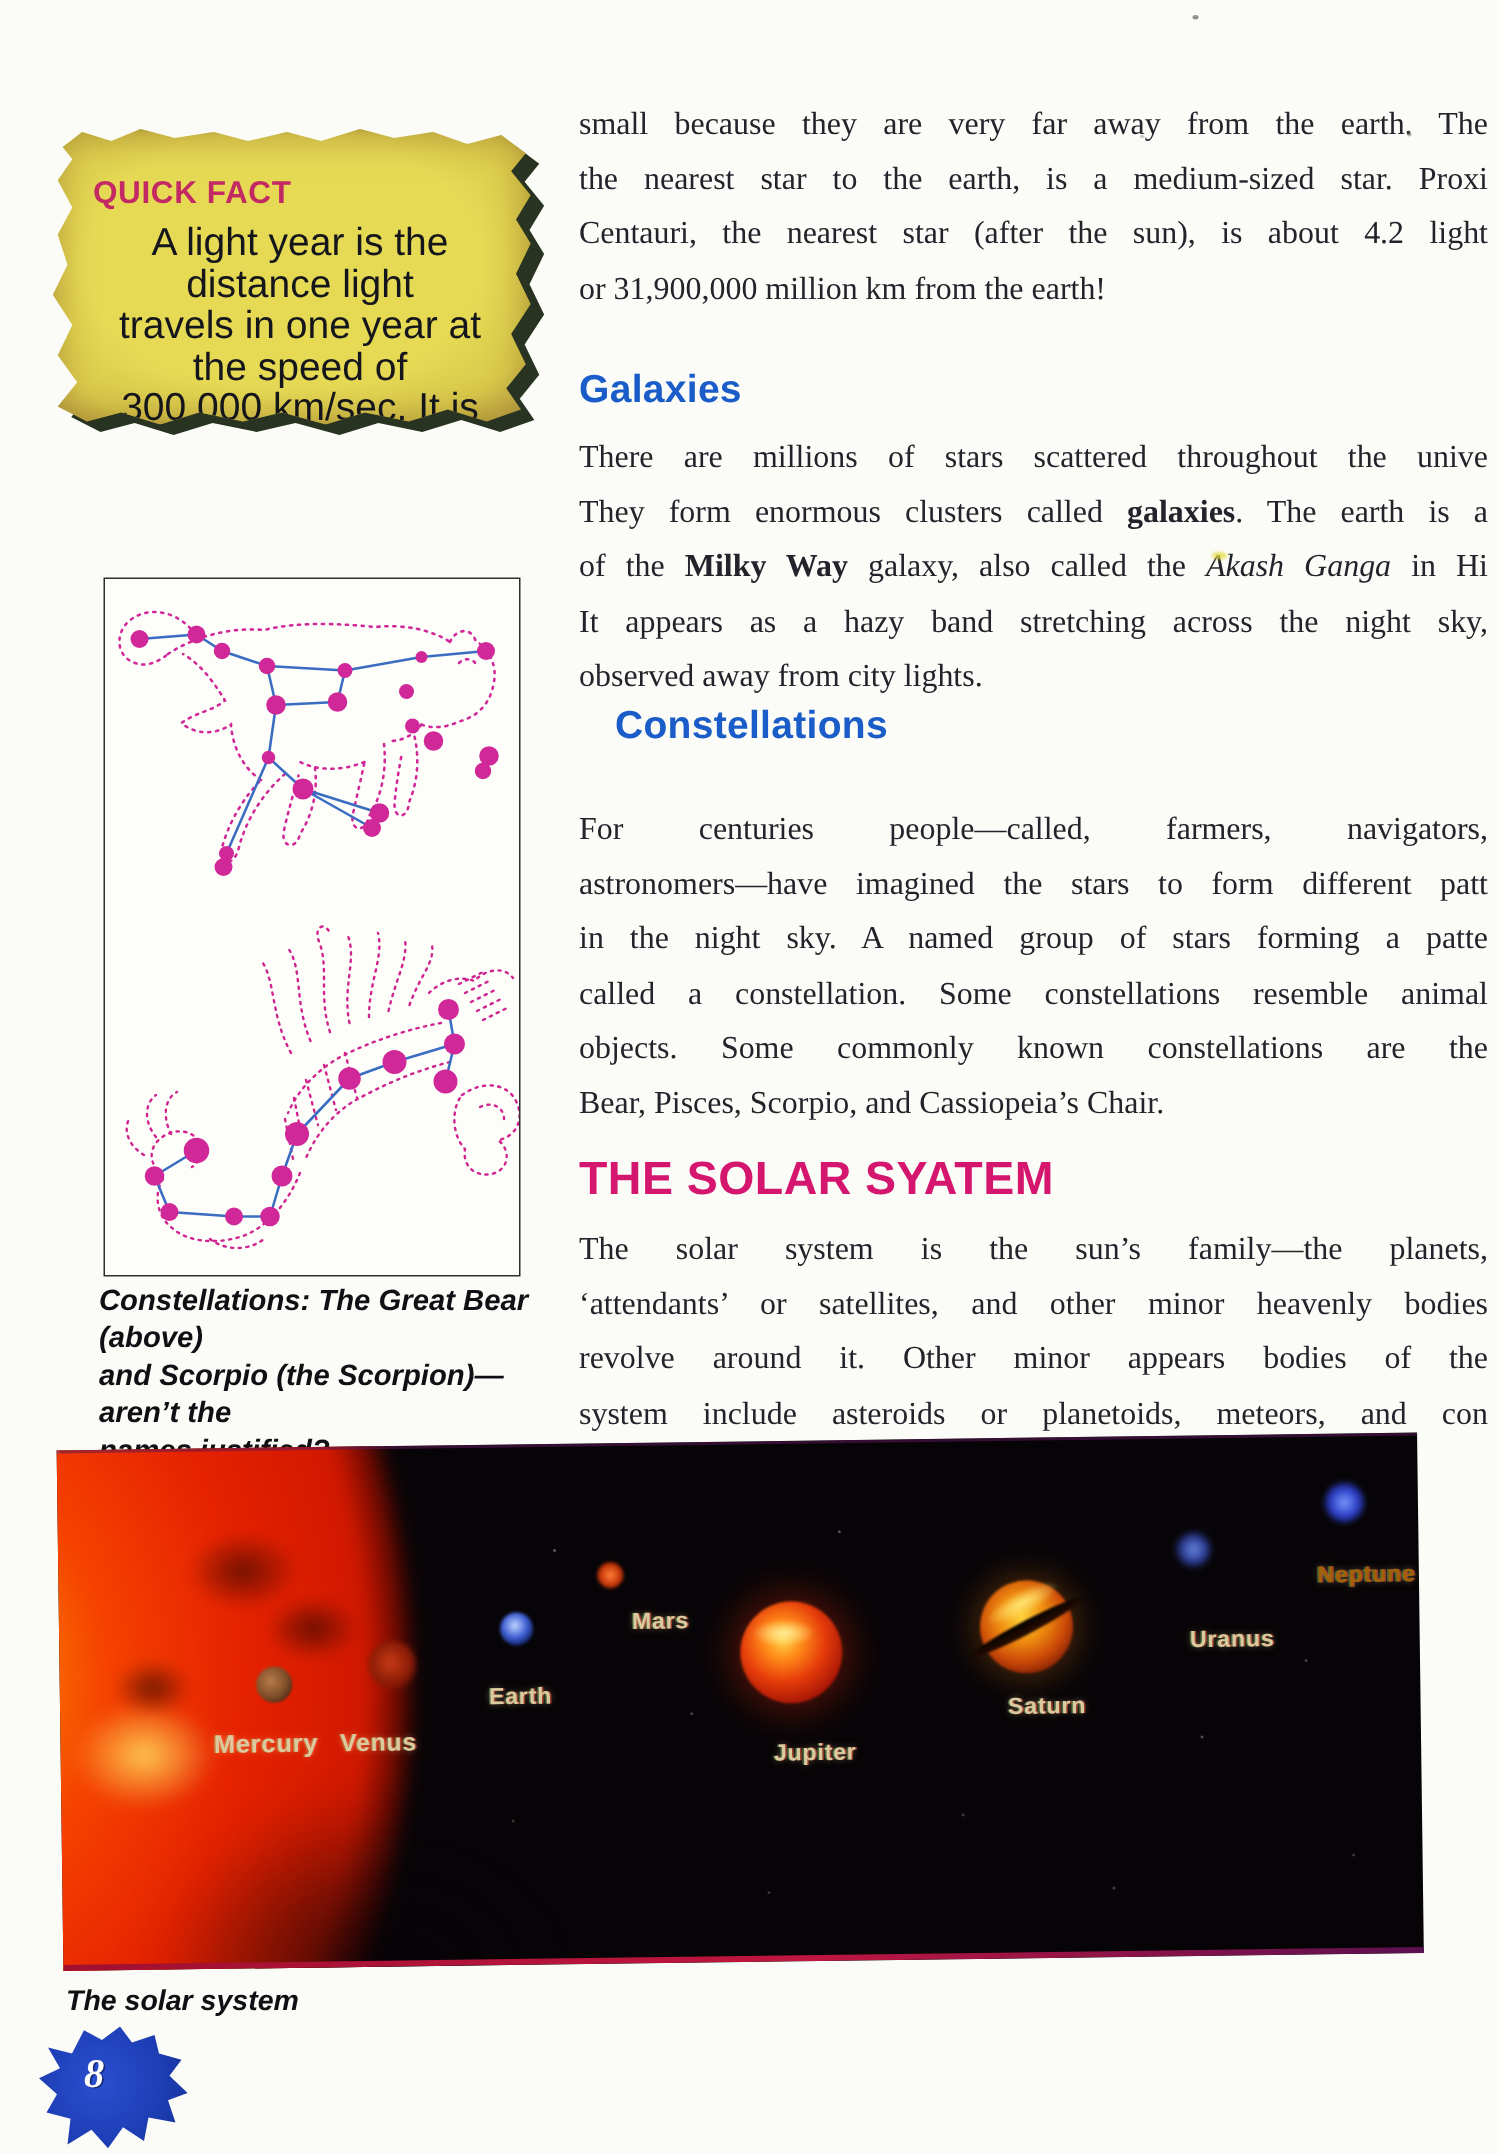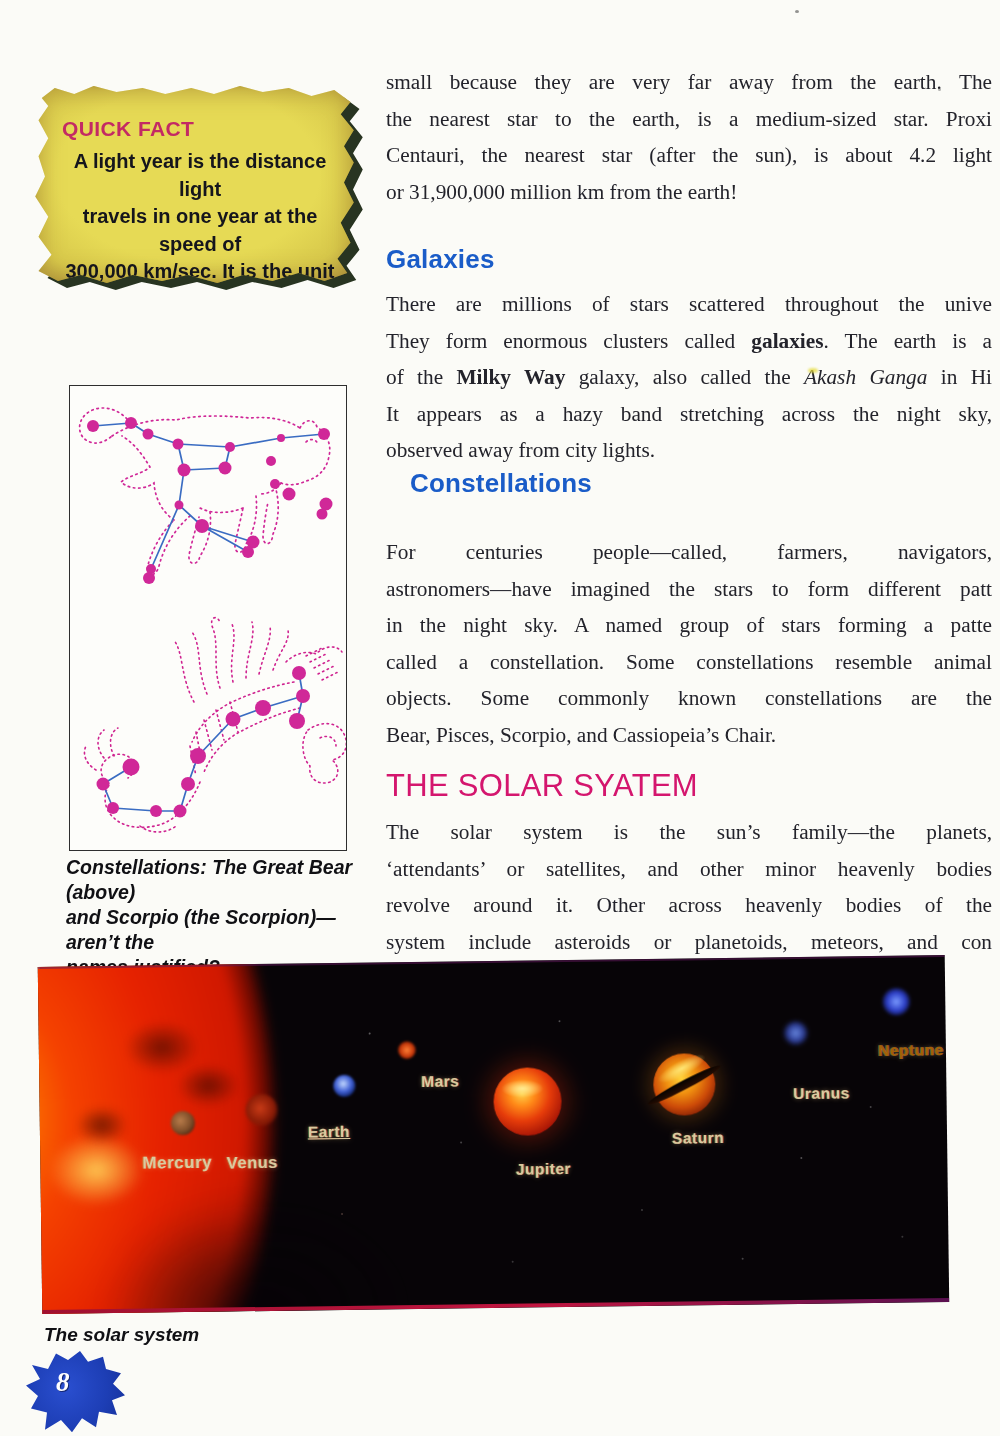--- a/index.html
+++ b/index.html
@@ -14,32 +14,32 @@
       95% 69%,98% 79%,94% 87%,97% 94%,90% 98%,82% 94%,74% 98%,65% 95%,57% 99%,48% 95%,
       40% 98%,31% 95%,23% 99%,15% 95%,8% 98%,2% 93%,6% 85%,2% 76%,5% 66%,1% 56%,4% 46%,
       2% 36%,5% 27%,2% 18%,5% 11%);}
   .qf-shadow{left:9px;top:7px;width:325px;height:201px;background:#16230e;opacity:.92;}
   .qf-paper{left:0;top:0;width:325px;height:201px;
     background:radial-gradient(ellipse at 48% 45%,#e6da55 55%,#d8c94b 78%,#bba344 94%,#a3883c 100%);
     box-shadow:inset 0 0 22px 9px rgba(150,112,40,.5), inset 0 0 4px 2px rgba(120,90,30,.4);text-align:center;}
   .qf-title{position:absolute;left:30px;top:33px;font-weight:700;font-size:21px;
     letter-spacing:.4px;color:#c32a64;}
   .qf-body{position:absolute;left:28px;top:64px;width:280px;}
-  .qf-body .tline{font-weight:700;font-size:20px;line-height:27.6px;color:#15151c;}
+  .qf-body .tline{font-weight:400;font-size:26px;line-height:27.6px;color:#15151c;}
 
   
   .col{position:absolute;left:386px;top:0;width:606px;height:960px;}
   .col .block{position:absolute;left:0;width:100%;}
   .col .tline{font-family:"Liberation Serif",serif;font-size:21.3px;line-height:36.6px;color:#23232b;}
   .tline.just{text-align:justify;text-align-last:justify;}
   .bseg{font-weight:700;}
   .iseg{font-style:italic;}
   .h-blue{position:absolute;left:0;margin:0;font-size:26px;font-weight:700;
     letter-spacing:.2px;color:#1a5cc8;}
-  .h-pink{position:absolute;left:0;margin:0;font-size:31px;font-weight:400;
+  .h-pink{position:absolute;left:0;margin:0;font-size:31px;font-weight:700;
     letter-spacing:.3px;color:#d4166e;}
   #intro{top:64px;} #h-gal{top:244px;} #gal-para{top:286px;}
   #h-con{top:468px;margin-left:24px;} #con-para{top:534px;}
   #h-sol{top:768px;} #sol-para{top:814px;}
 
   
   .figure{position:absolute;left:69px;top:385px;width:276px;height:464px;background:#fdfdfa;
     border:1.6px solid #2e2e2e;}
   .fig-cap{position:absolute;left:66px;top:855px;width:310px;}
   .fig-cap .tline{font-style:italic;font-weight:600;font-size:19.5px;line-height:25px;color:#101014;}
@@ -92,21 +92,21 @@
     background:linear-gradient(#040200,#2c0e02);transform:rotate(-27deg);}
   .pl-uranus{left:745px;top:64px;width:24px;height:24px;filter:blur(2px);
     background:radial-gradient(circle,#6a8ae0 0%,#2a3a92 50%,rgba(10,14,50,0) 80%);}
   .pl-neptune{left:844px;top:32px;width:28px;height:28px;filter:blur(1.8px);
     background:radial-gradient(circle,#7a9aff 0%,#2a3cc4 48%,rgba(10,14,60,0) 80%);}
   .plbl{position:absolute;transform:translateX(-50%);font-weight:700;font-size:15.5px;
     letter-spacing:.5px;color:#d9caa0;white-space:nowrap;
     text-shadow:1px 0 0 rgba(255,90,60,.55),-1px 0 0 rgba(130,255,140,.3),0 0 5px rgba(255,220,150,.4);}
   .plbl-mercury{left:137px;top:188px;font-size:17px;}
   .plbl-venus{left:212px;top:189px;font-size:16.5px;}
-  .plbl-earth{left:289px;top:160px;text-decoration:underline;}
+  .plbl-earth{left:307px;top:160px;}
   .plbl-mars{left:382px;top:111px;padding-left:38px;}
   .plbl-jupiter{left:503px;top:200px;}
   .plbl-saturn{left:658px;top:171px;}
   .plbl-uranus{left:782px;top:128px;}
   .plbl-neptune{left:872px;top:86px;color:#a16207;}
 
   .photo-cap{position:absolute;left:44px;top:1324px;}
   .photo-cap .tline{font-style:italic;font-weight:600;font-size:19px;color:#101014;}
 
   
@@ -252,21 +252,21 @@
         <div class="tline just"><span>astronomers—have imagined the stars to form different patt</span></div>
         <div class="tline just"><span>in the night sky. A named group of stars forming a patte</span></div>
         <div class="tline just"><span>called a constellation. Some constellations resemble animal</span></div>
         <div class="tline just"><span>objects. Some commonly known constellations are the</span></div>
         <div class="tline"><span>Bear, Pisces, Scorpio, and Cassiopeia’s Chair.</span></div>
       </div>
     <h1 class="h-pink" id="h-sol">THE SOLAR SYATEM</h1>
     <div class="block" id="sol-para">
         <div class="tline just"><span>The solar system is the sun’s family—the planets,</span></div>
         <div class="tline just"><span>‘attendants’ or satellites, and other minor heavenly bodies</span></div>
-        <div class="tline just"><span>revolve around it. Other across heavenly bodies of the</span></div>
+        <div class="tline just"><span>revolve around it. Other minor appears bodies of the</span></div>
         <div class="tline just"><span>system include asteroids or planetoids, meteors, and con</span></div>
       </div>
   </div>
 
   <div class="photo">
     <div class="sun"></div>
     <div class="sun-spot"></div>
     <div class="sunspot ss1"></div>
     <div class="sunspot ss2"></div>
     <div class="sunspot ss3"></div>

